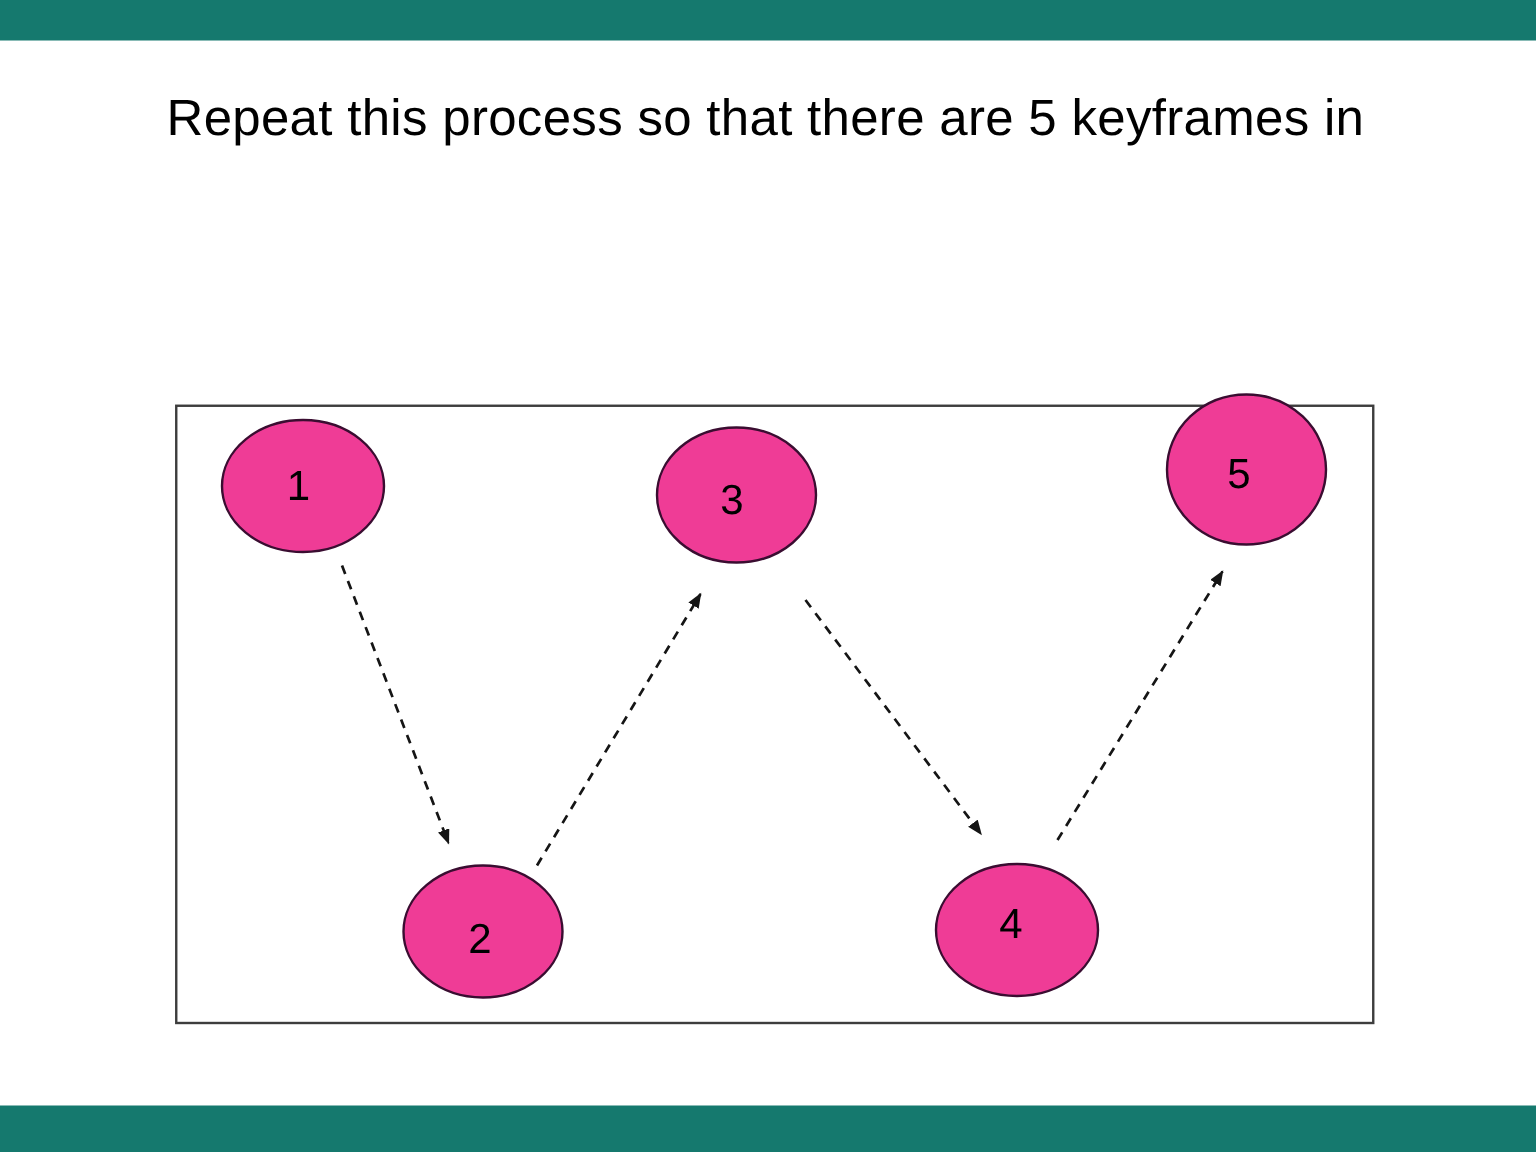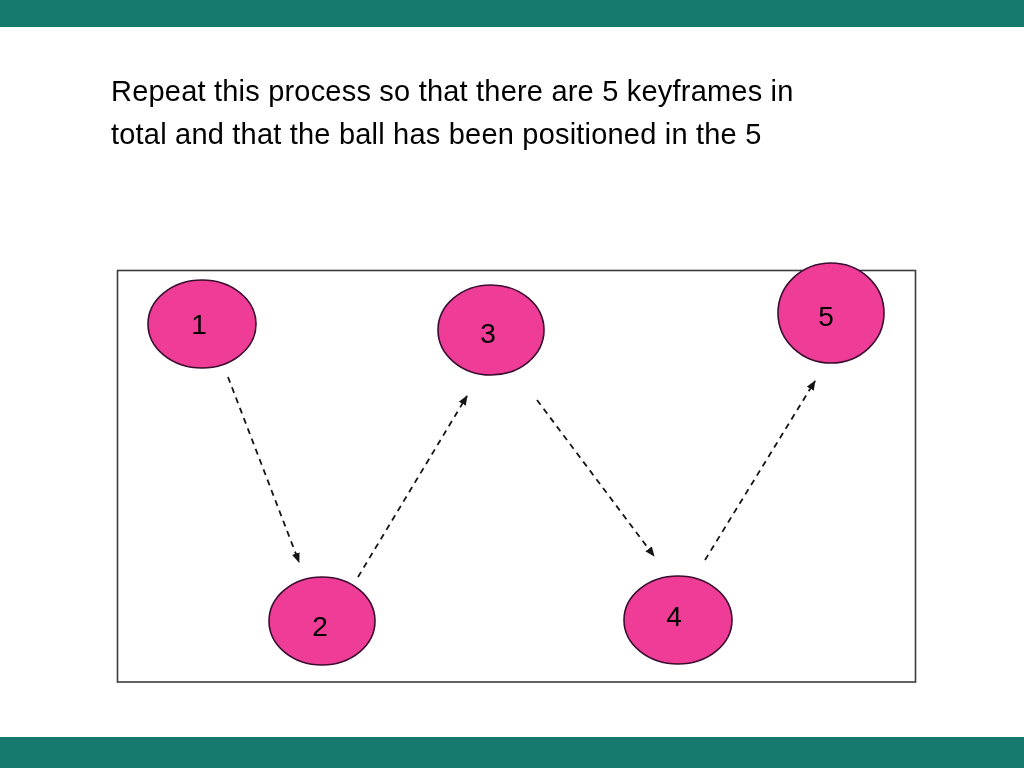--- a/index.html
+++ b/index.html
@@ -21,24 +21,24 @@
     position: absolute;
     left: 0;
     width: 1024px;
     background: var(--letterbox-band, #15796E);
   }
   .band-top { top: 0; height: 27px; }
   .band-bottom { top: 737px; height: 31px; }
   .instruction {
     position: absolute;
     left: 111px;
-    top: 70px;
+    top: 58px;
     width: 840px;
     color: var(--text, #000000);
-    font-size: 29px;
+    font-size: 34px;
     line-height: 43px;
     letter-spacing: 0.2px;
     white-space: nowrap;
   }
   .diagram-svg {
     position: absolute;
     left: 0;
     top: 0;
     width: 1024px;
     height: 768px;
@@ -73,21 +73,20 @@
 </style>
 </head>
 <body>
 
 <div class="slide">
 
   <div class="band band-top"></div>
 
   <div class="instruction">
     <div>Repeat this process so that there are 5 keyframes in</div>
-    <div>total and that the ball has been positioned in the 5</div>
   </div>
 
   <svg class="diagram-svg" viewBox="0 0 1024 768" xmlns="http://www.w3.org/2000/svg">
     <defs>
       <marker id="ah" markerUnits="userSpaceOnUse" markerWidth="12" markerHeight="10" refX="9" refY="4" orient="auto">
         <path class="arrowhead-fill" d="M0,0 L10,4 L0,8 z"></path>
       </marker>
     </defs>
 
     <rect class="frame" x="117.5" y="270.5" width="798" height="411.5"></rect>

